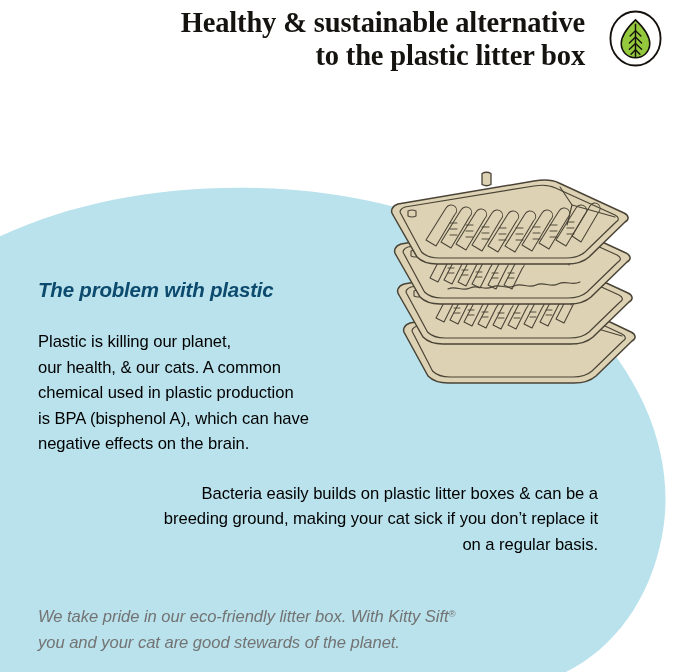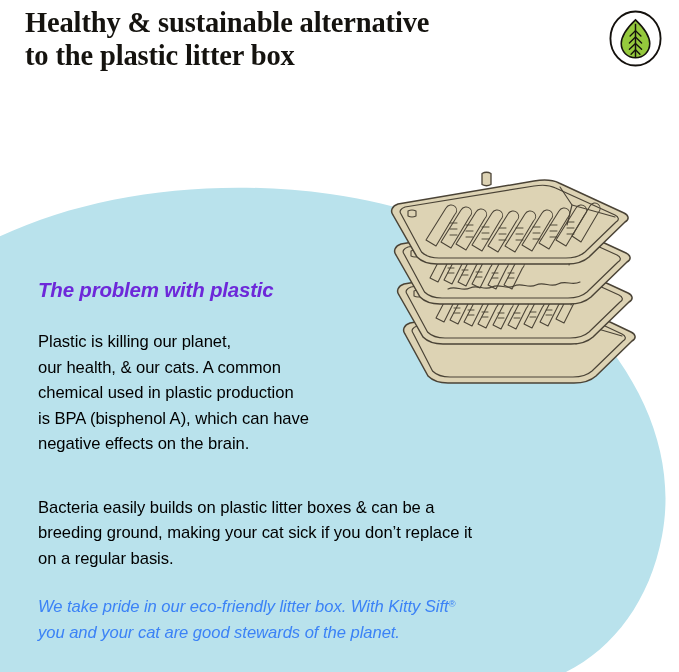--- a/index.html
+++ b/index.html
@@ -30,20 +30,21 @@
     pointer-events: none;
   }
 
   
   .header {
     position: absolute;
     left: 0; top: 0;
     width: 631px;
     height: 92px;
     z-index: 5;
+    text-align: right;
   }
 
   .page-title {
     position: absolute;
     left: 25px;
     top: 6px;
     width: 560px;
     font-family: "Liberation Serif", "DejaVu Serif", serif;
     font-size: 28.5px;
     font-weight: 700;
@@ -78,48 +79,48 @@
     top: 277px;
     width: 560px;
     z-index: 6;
   }
 
   .section-heading {
     font-family: "Liberation Sans", sans-serif;
     font-size: 20.5px;
     font-weight: 700;
     font-style: italic;
-    color: #6d28d9;
+    color: #0c4a6e;
     letter-spacing: -0.2px;
     line-height: 26px;
     margin-bottom: 26px;
   }
 
   .body-para {
     font-family: "Liberation Sans", sans-serif;
     font-size: 16.6px;
     font-weight: 400;
     color: #000000;
     line-height: 25.5px;
     white-space: pre-line;
     letter-spacing: -0.05px;
   }
 
-  .body-para + .body-para { margin-top: 38px; }
+  .body-para + .body-para { margin-top: 24px; text-align: right; }
 
   .closing-para {
     font-family: "Liberation Sans", sans-serif;
     font-size: 16.6px;
     font-style: italic;
     font-weight: 400;
-    color: #3b82f6;
+    color: #737373;
     line-height: 25.5px;
     white-space: pre-line;
     letter-spacing: -0.05px;
-    margin-top: 20px;
+    margin-top: 44px;
   }
 
   .closing-para .reg {
     font-size: 9.5px;
     vertical-align: 5px;
     font-style: italic;
   }
 </style>
 </head>
 <body>

